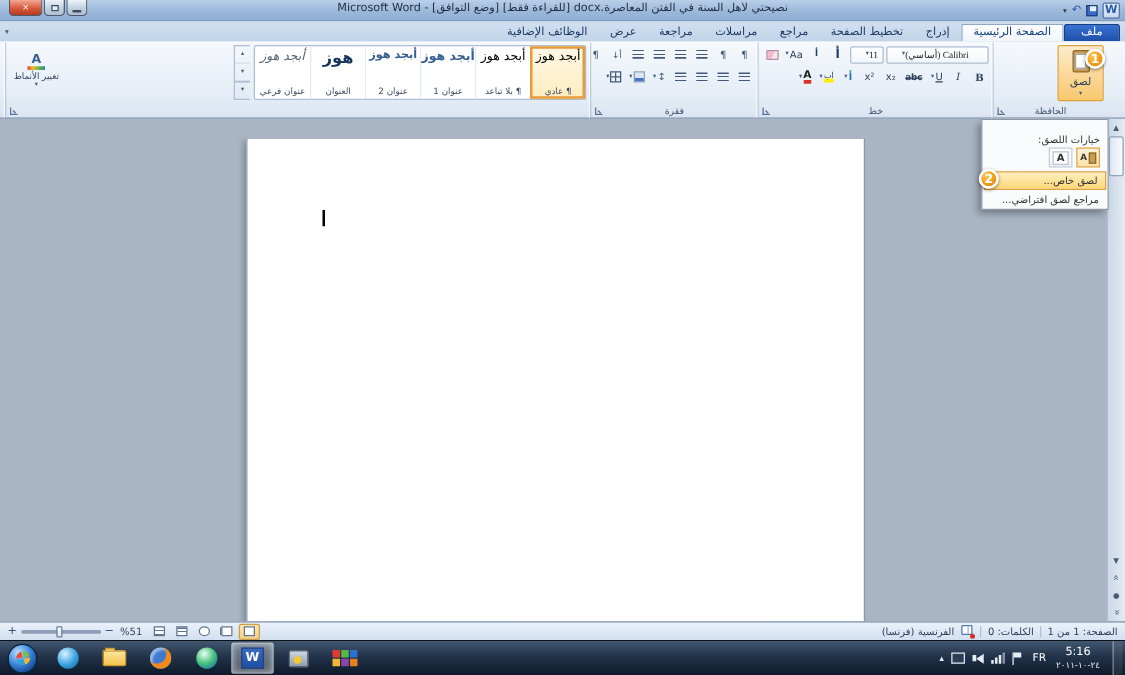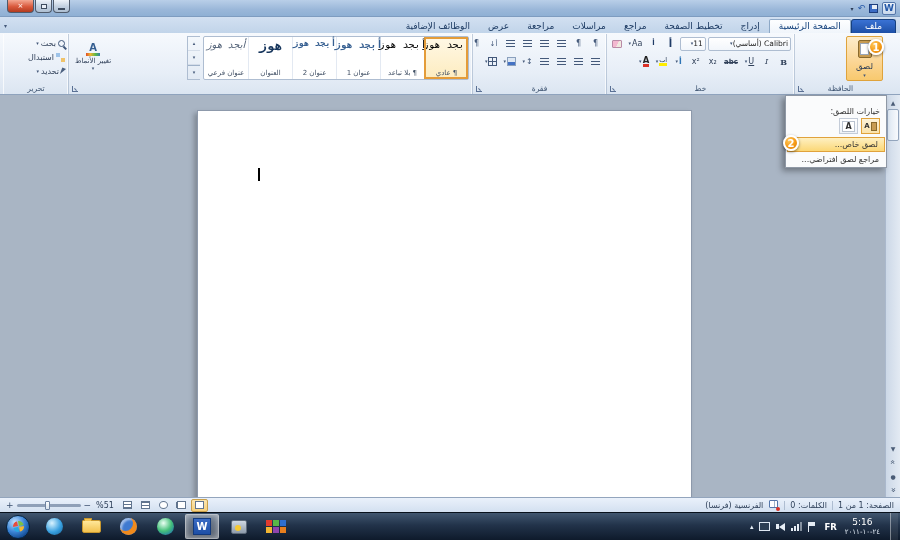--- a/index.html
+++ b/index.html
@@ -70,22 +70,22 @@
     background:linear-gradient(45deg,transparent 43%,#5a6f8e 43% 57%,transparent 57%),
                linear-gradient(-45deg,transparent 43%,#5a6f8e 43% 57%,transparent 57%);}
   .copy-ic{width:8px;height:9px;border:1px solid #7d93b2;background:#fff;box-shadow:2px -2px 0 0 #b9c9dd;}
   .fp-ic{width:9px;height:9px;background:#f7e29a;border:1px solid #c9a93c;}
 
   
   .g-font{width:188px;}
   .font-body{flex-direction:column;gap:3px;}
   .frow{display:flex;align-items:center;gap:2px;}
   .combo{height:14px;border:1px solid #aebdd1;background:linear-gradient(#fff,#f2f6fb);
-    border-radius:2px;display:flex;align-items:center;justify-content:flex-start;
-    font-size:7.5px;padding:0 2px;color:#222;white-space:nowrap;}
+    border-radius:2px;display:flex;align-items:center;justify-content:flex-end;
+    font-size:7.5px;padding:0 12px;color:#222;white-space:nowrap;font-family:Liberation Serif, serif;}
   .combo.name{width:88px;overflow:hidden;}
   .combo.size{width:27px;}
   .gf{font-size:10px;font-weight:bold;color:#1f3b66;line-height:1;}
   .sf{font-size:7px;font-weight:bold;color:#1f3b66;line-height:1;}
   .eraser{width:10px;height:8px;background:linear-gradient(115deg,#f3b8d0 55%,#efe9df 55%);
     border:1px solid #b98aa6;border-radius:1px;}
   .b-g{font-weight:bold;font-family:"DejaVu Serif","Liberation Serif",serif;}
   .i-g{font-style:italic;font-family:"DejaVu Serif","Liberation Serif",serif;}
   .u-g{text-decoration:underline;}
   .st-g{text-decoration:line-through;font-size:7px;font-weight:bold;}
@@ -105,21 +105,21 @@
   .spacing-g{font-size:8px;color:#44597a;}
 
   
   .g-styles{flex:1;}
   .styles-body{gap:3px;align-items:center;}
   .gallery{display:flex;border:1px solid #aebdd1;background:#fff;border-radius:2px;height:44px;}
   .style-cell{width:44px;display:flex;flex-direction:column;align-items:center;justify-content:space-between;
     padding:3px 1px 2px;border-left:1px solid #e3e9f2;}
   .style-cell:last-child{border-left:none;}
   .style-cell.selected{outline:2px solid #e49c39;outline-offset:-2px;background:linear-gradient(#fff8e6,#fdecbf);}
-  .sample{font-size:10px;color:#000;line-height:1.1;white-space:nowrap;font-family:Liberation Mono, monospace;}
+  .sample{font-size:10px;color:#000;line-height:1.1;white-space:nowrap;}
   .s-h1{color:#365f91;font-weight:bold;}
   .s-h2{color:#365f91;font-weight:bold;font-size:9px;}
   .s-title{color:#17365d;font-weight:bold;font-size:13px;}
   .s-sub{color:#56657a;font-style:italic;}
   .sname{font-size:7px;color:#3f4e63;white-space:nowrap;}
   .gal-arrows{width:13px;height:44px;display:flex;flex-direction:column;border:1px solid #aebdd1;
     border-right:none;background:linear-gradient(#f4f8fc,#e2eaf4);}
   .ga{flex:1;display:flex;align-items:center;justify-content:center;font-size:5px;color:#44597a;
     border-bottom:1px solid #d4dde9;}
   .ga:last-child{border-bottom:none;}
@@ -248,21 +248,21 @@
   .tr-vol{display:flex;align-items:center;}
   .vbox{width:3px;height:5px;background:#e6edf5;}
   .vtri{width:0;height:0;border-right:6px solid #e6edf5;border-top:4px solid transparent;border-bottom:4px solid transparent;}
   .tr-net{display:flex;align-items:flex-end;gap:1px;}
   .tr-net span{width:2px;background:#e6edf5;display:block;}
   .tr-net span:nth-child(1){height:3px;} .tr-net span:nth-child(2){height:5px;}
   .tr-net span:nth-child(3){height:7px;} .tr-net span:nth-child(4){height:9px;opacity:.5;}
   .tr-flag{position:relative;width:8px;height:10px;}
   .tr-flag::before{content:"";position:absolute;left:0;top:0;bottom:0;width:1px;background:#e6edf5;}
   .tr-flag::after{content:"";position:absolute;left:1px;top:0;width:6px;height:4px;background:#e6edf5;}
-  .tr-lang{color:#fff;font-size:8.5px;font-weight:bold;padding:0 2px;}
+  .tr-lang{color:#fff;font-size:8.5px;font-weight:normal;padding:0 2px;}
   .clock{display:flex;flex-direction:column;align-items:center;justify-content:center;
     direction:rtl;line-height:1.15;color:#fff;}
   .clock .t{font-size:9px;}
   .clock .d{font-size:7px;color:#dfe8f2;}
   .showdesk{width:8px;height:28px;margin-left:4px;background:rgba(255,255,255,.08);
     border-left:1px solid rgba(255,255,255,.4);}
 </style>
 </head>
 <body>
 
@@ -273,20 +273,21 @@
       <div class="wc close">
           <span>×</span>
         </div>
       <div class="wc mid">
           <span class="restore-glyph"></span>
         </div>
       <div class="wc mid">
           <span class="min-glyph"></span>
         </div>
     </div>
+    <div class="title">نصيحتي لأهل السنة في الفتن المعاصرة.docx [للقراءة فقط] [وضع التوافق] - Microsoft Word</div>
     <div class="qat">
       <span class="qat-caret">▾</span>
       <span class="qat-undo">↶</span>
       <span>
           <span class="floppy"></span>
         </span>
       <div class="wlogo">
           <span>W</span>
         </div>
     </div>
@@ -482,39 +483,20 @@
           <span class="cs-ic">
               <span>A</span>
             </span>
           <span class="cs-txt">تغيير الأنماط</span>
           <span class="dd">▾</span>
         </div>
       </div>
       <span class="launcher"></span>
     </section>
 
-    <section class="rgroup g-edit">
-      <div class="rg-body edit-body">
-        <div class="ed-row">
-            <span class="mag"></span>
-            <span>بحث</span>
-            <span class="dd">▾</span>
-          </div>
-        <div class="ed-row">
-            <span class="rep-ic"></span>
-            <span>استبدال</span>
-          </div>
-        <div class="ed-row">
-            <span class="sel-ic"></span>
-            <span>تحديد</span>
-            <span class="dd">▾</span>
-          </div>
-      </div>
-      <span class="rg-label">تحرير</span>
-    </section>
   </div>
 
   <div class="menu">
     <div class="menu-header">خيارات اللصق:</div>
     <div class="menu-icons">
       <div class="mi first">
           <span class="mi-clip"></span>
           <span class="miA">A</span>
         </div>
       <div class="mi">

